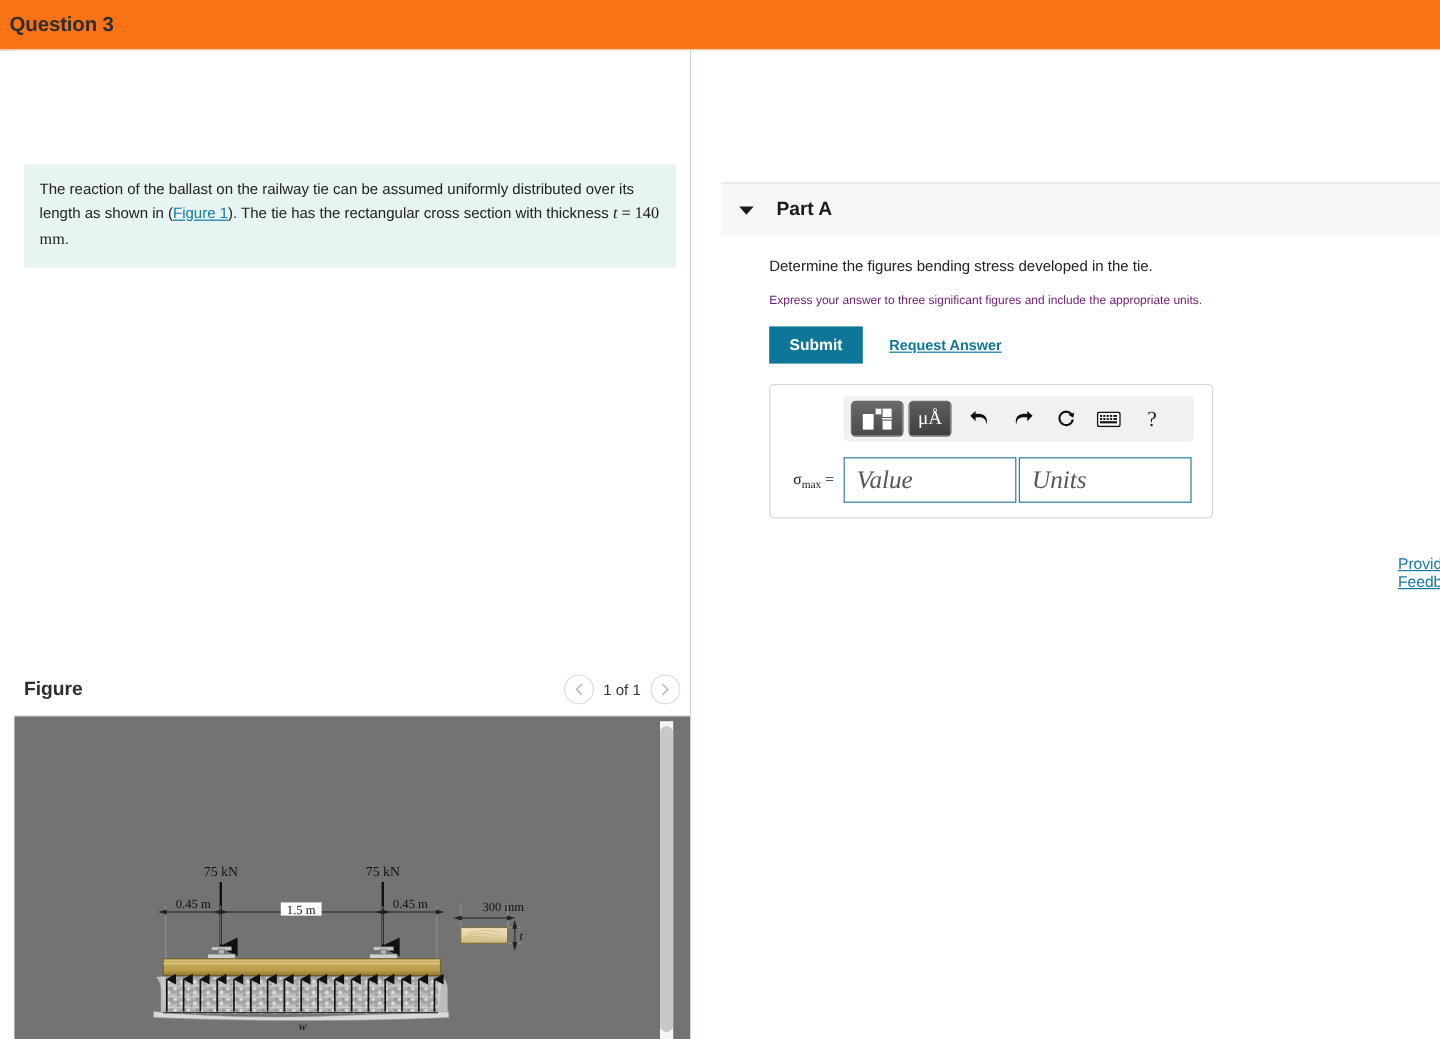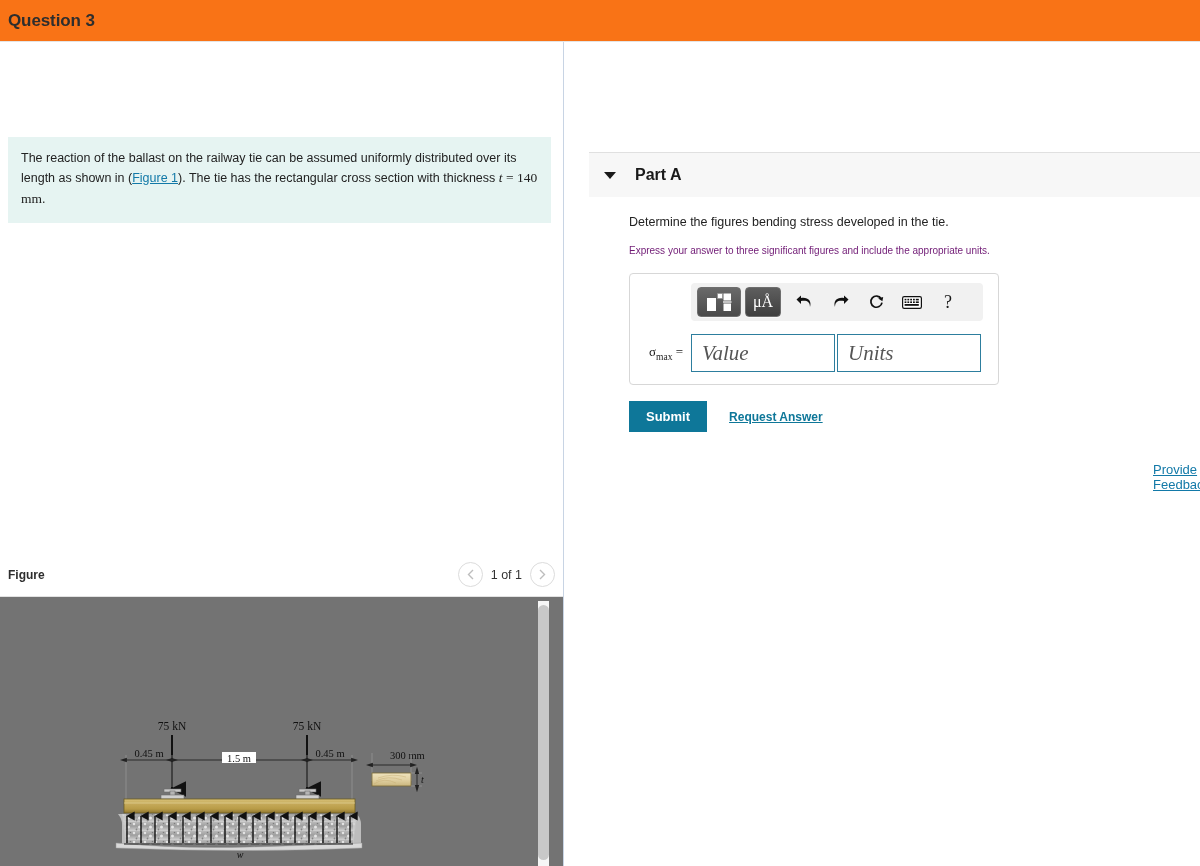--- a/index.html
+++ b/index.html
@@ -25,20 +25,21 @@
     font-weight: bold;
     color: #2e2e2e;
     letter-spacing: -0.1px;
   }
 
   
   #main-area {
     position: relative;
     width: 1024px;
     height: 824px;
+    margin-left: 12px;
   }
   #left-column {
     position: absolute;
     left: 0; top: 0;
     width: 563px;
     height: 824px;
     background: #ffffff;
   }
   #column-divider {
     position: absolute;
@@ -81,21 +82,21 @@
   }
   #figure-header {
     position: relative;
     height: 44px;
     display: flex;
     align-items: center;
     padding: 0 8px 0 8px;
     border-bottom: 1px solid #e2e2e2;
   }
   #figure-label {
-    font-size: 12px;
+    font-size: 16px;
     font-weight: bold;
     color: #2e2e2e;
   }
   #figure-nav {
     margin-left: auto;
     display: flex;
     align-items: center;
     gap: 8px;
   }
   .nav-circle {
@@ -453,20 +454,25 @@
     <div id="part-a-header">
       <div id="part-a-caret"></div>
       <div id="part-a-label">Part A</div>
     </div>
 
     <div id="part-a-body">
 
       <div id="part-a-prompt">Determine the figures bending stress developed in the tie.</div>
       <div id="part-a-instruction">Express your answer to three significant figures and include the appropriate units.</div>
 
+      <div id="submit-row">
+        <button id="submit-button">Submit</button>
+        <a id="request-answer-link" href="#">Request Answer</a>
+      </div>
+
       <div id="answer-box">
 
         <div id="answer-toolbar">
 
           <div class="tool-btn">
             <svg width="26" height="19" viewBox="0 0 26 19">
               <rect x="1" y="5" width="9" height="13" fill="#ffffff"></rect>
               <rect x="11.5" y="0.5" width="5" height="5" fill="#ffffff" stroke="#8e8e8e" stroke-width="0.7"></rect>
               <rect x="17.5" y="0.5" width="7.5" height="7" fill="#ffffff"></rect>
               <rect x="17.5" y="10.5" width="7.5" height="7.5" fill="#ffffff"></rect>
@@ -520,22 +526,17 @@
             <span style="font-family:'Liberation Serif',serif;font-size:18px;">?</span>
           </div>
         </div>
 
         <div id="answer-row">
           <div id="sigma-label">σ<sub>max</sub> =</div>
           <input id="value-input" class="answer-input" type="text" placeholder="Value" style="">
           <input id="units-input" class="answer-input" type="text" placeholder="Units" style="">
         </div>
       </div>
-
-      <div id="submit-row">
-        <button id="submit-button">Submit</button>
-        <a id="request-answer-link" href="#">Request Answer</a>
-      </div>
     </div>
 
     <a id="provide-feedback-link" href="#">Provide Feedback</a>
   </div>
 </div>
 
 </body></html>

